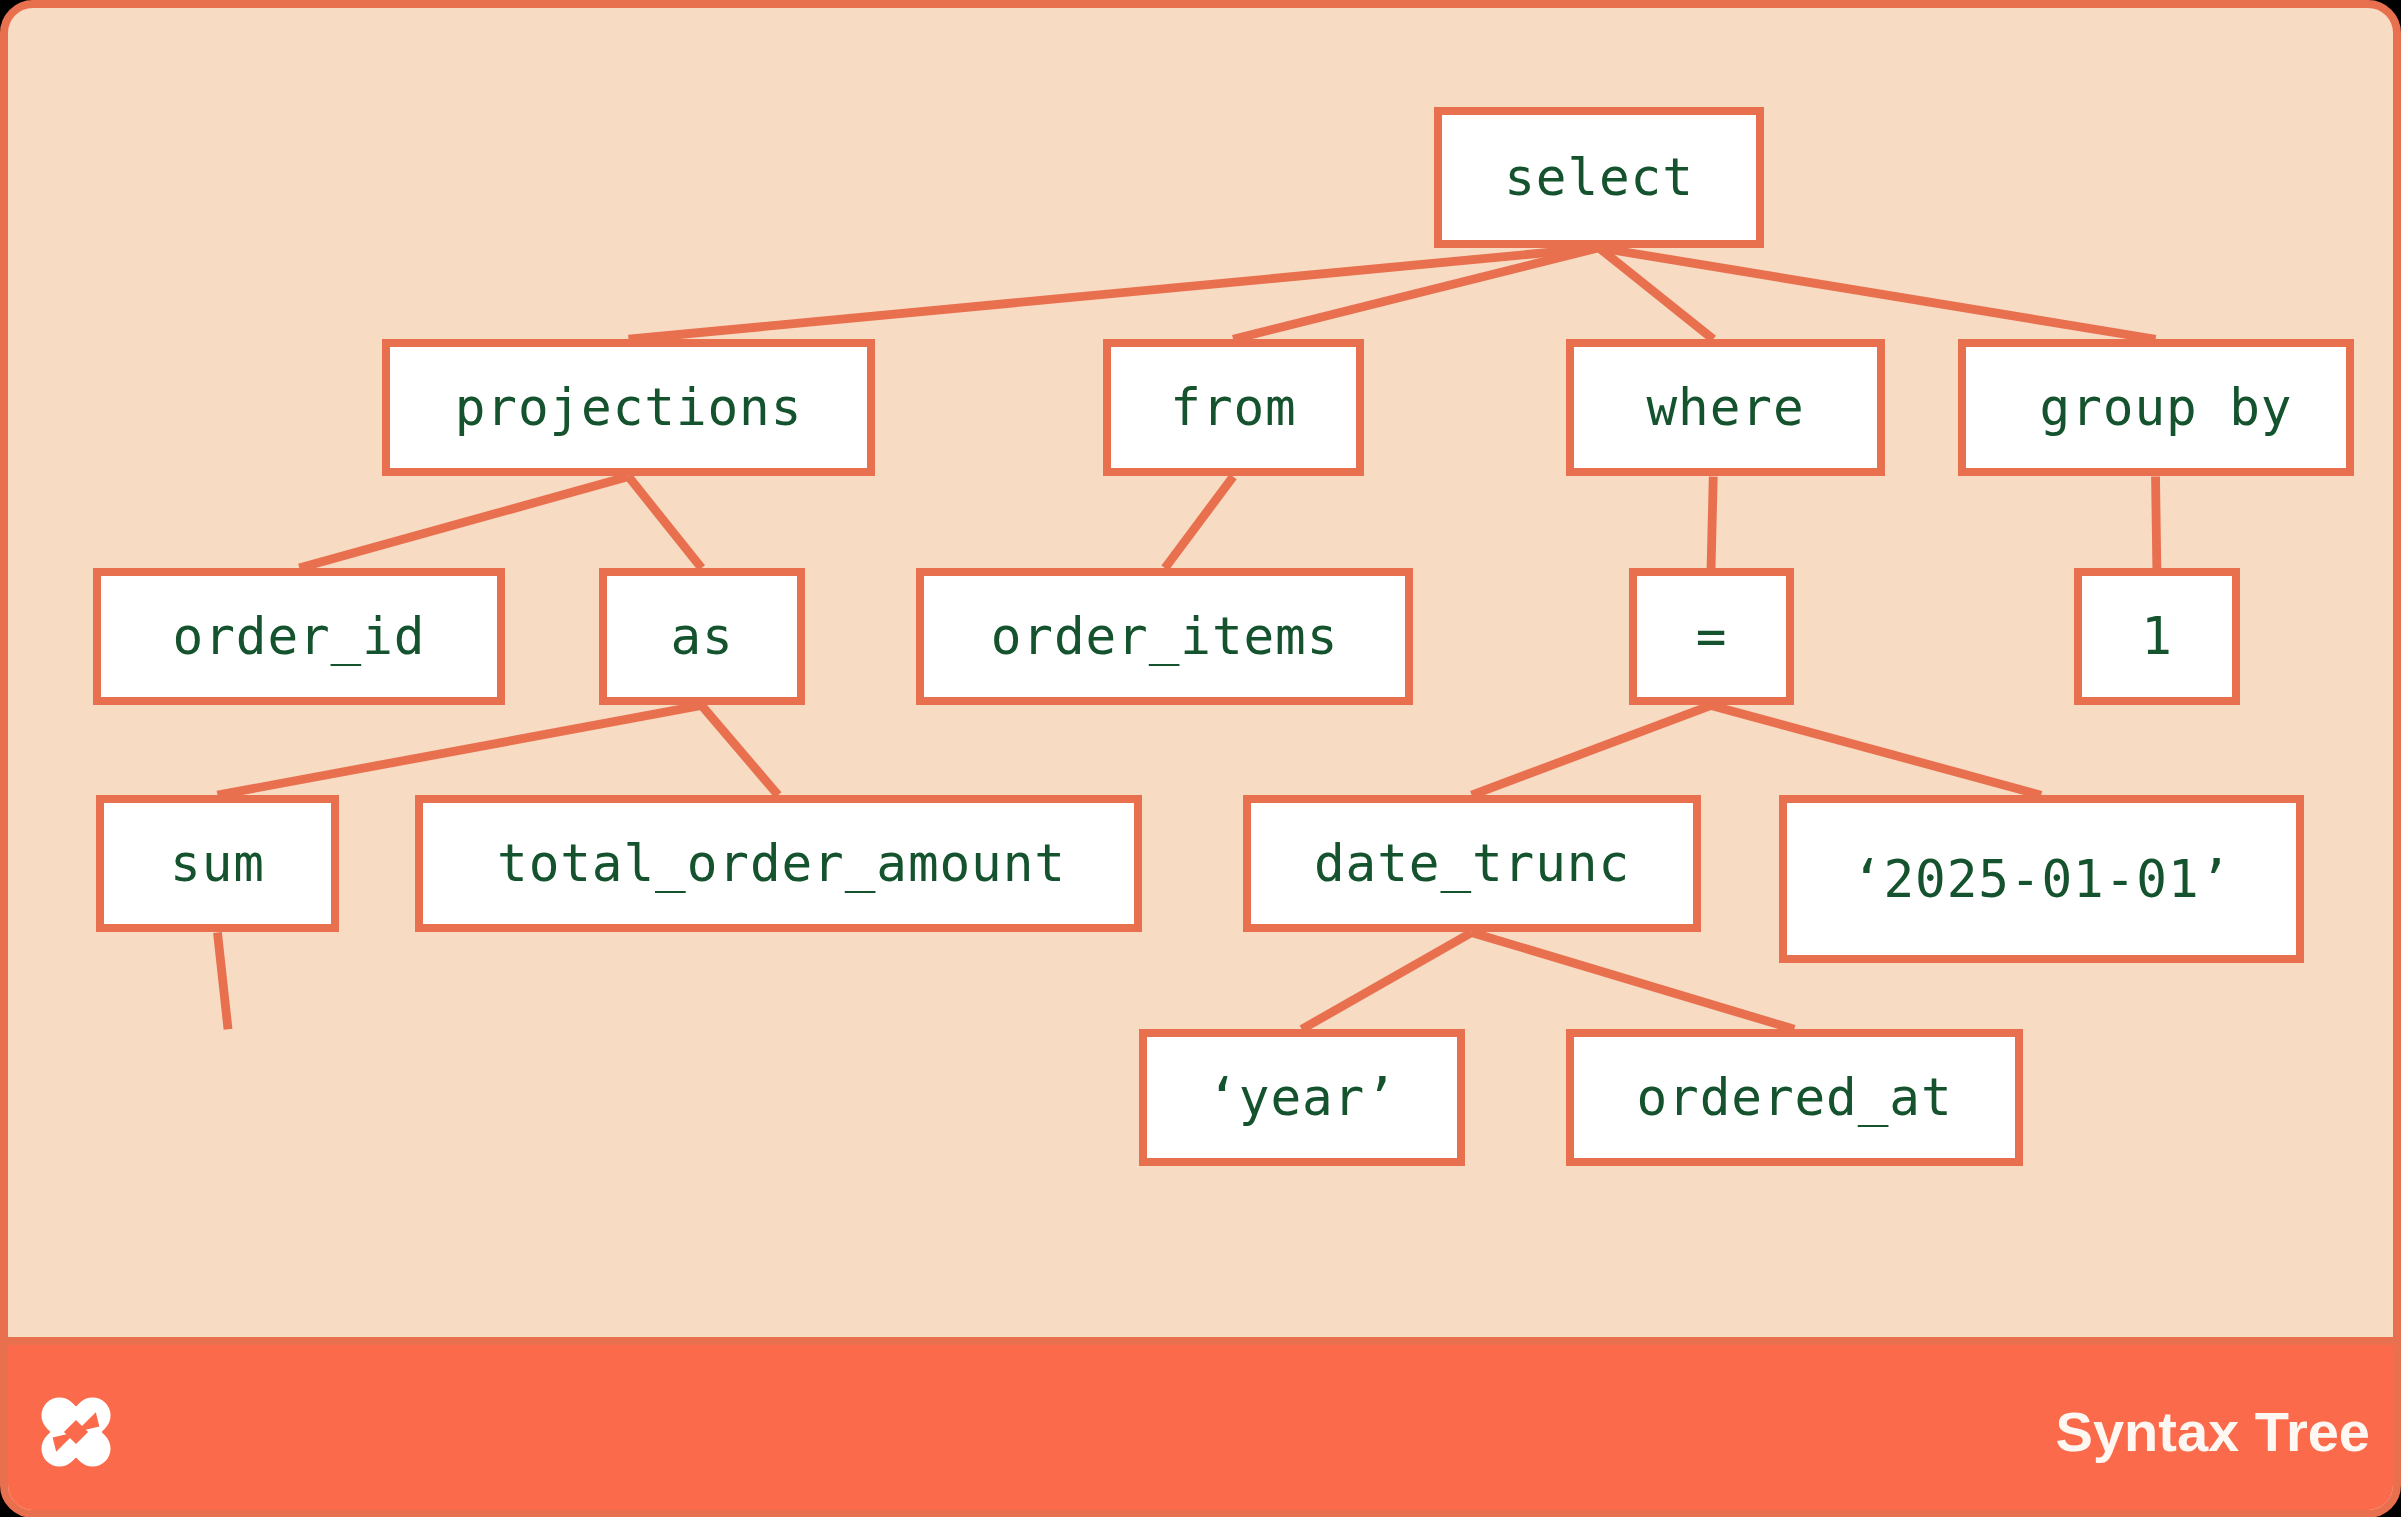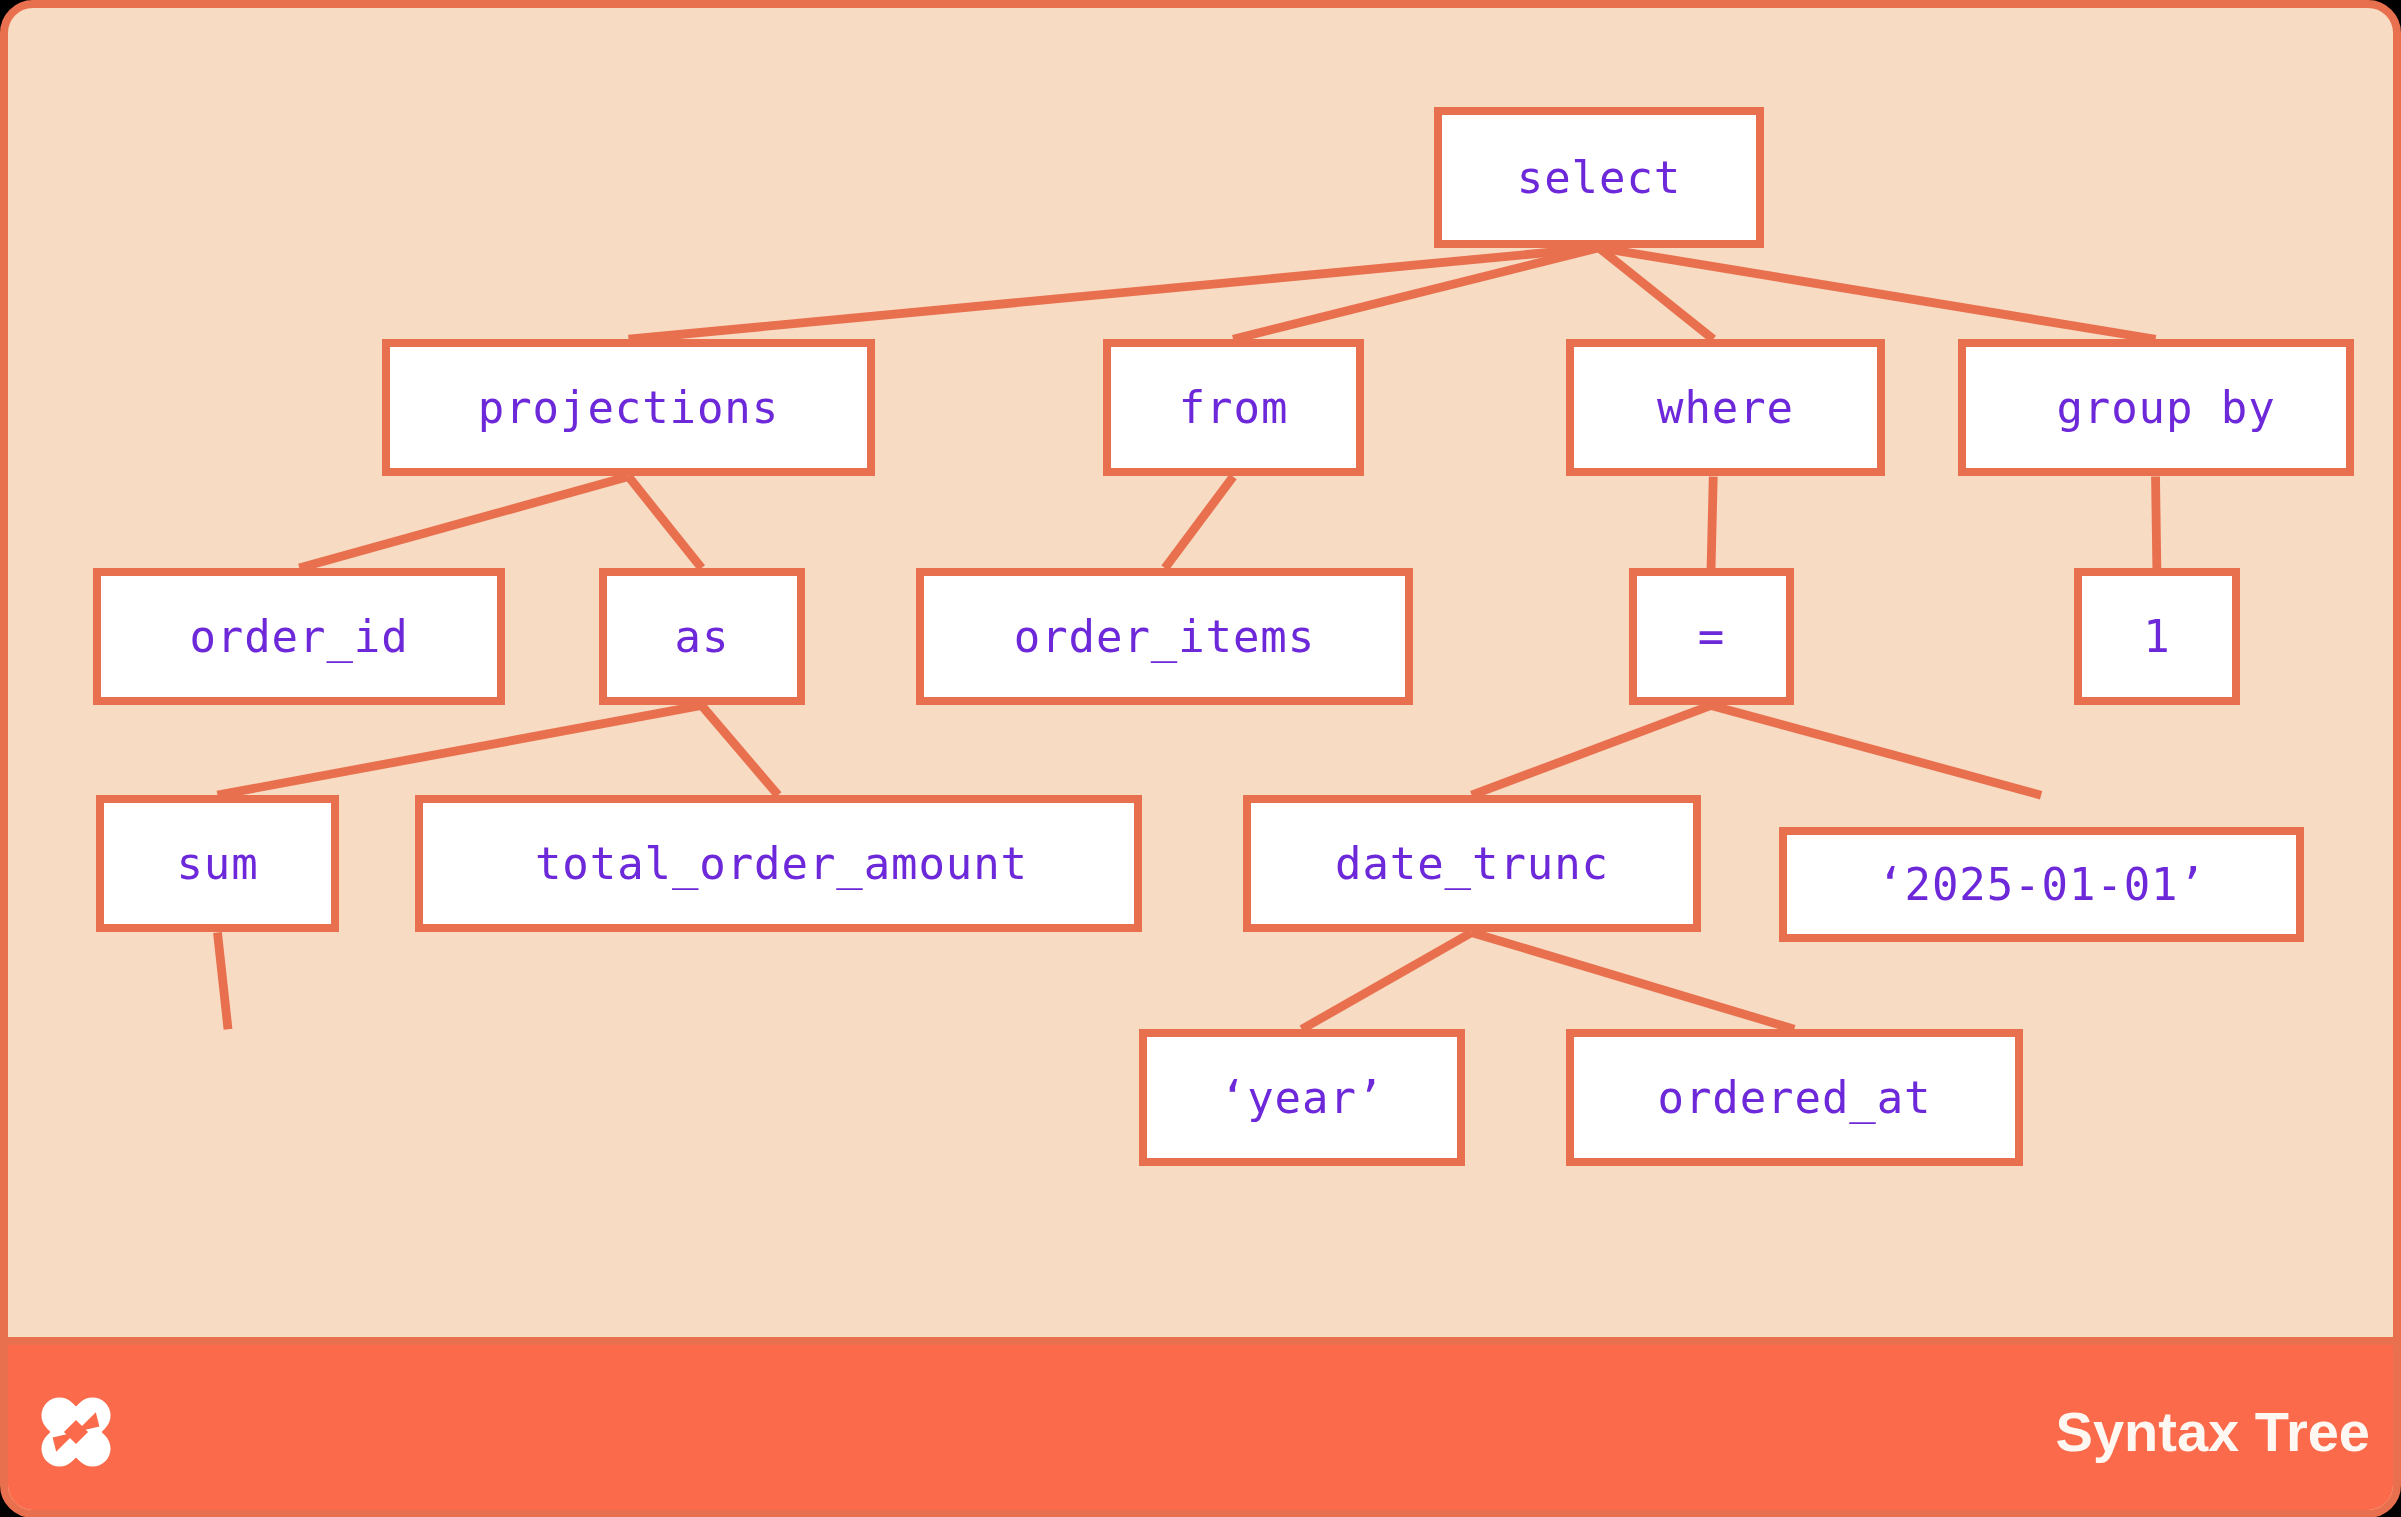--- a/index.html
+++ b/index.html
@@ -30,22 +30,22 @@
   }
   .node{
     position:absolute;
     z-index:2;
     background:#ffffff;
     border:8px solid #e8704e;
     box-sizing:border-box;
     display:flex;
     align-items:center;
     justify-content:center;
-    color:#6d28d9;
-    font-size:44px;
+    color:#14532d;
+    font-size:51px;
     letter-spacing:0.9px;
     white-space:nowrap;
   }
   .footer{
     position:absolute;
     left:-8px;right:-8px;bottom:-8px;
     height:181px;
     background:#fb6a4b;
     border-top:8px solid #e8704e;
     box-sizing:border-box;
@@ -99,21 +99,21 @@
         <div class="node" style="left: 1558px; top: 331px; width: 319px; height: 137px;">where</div>
         <div class="node" style="left: 1950px; top: 331px; width: 396px; height: 137px; padding-left: 20px;">group by</div>
         <div class="node" style="left: 85px; top: 560px; width: 412px; height: 137px;">order_id</div>
         <div class="node" style="left: 591px; top: 560px; width: 206px; height: 137px;">as</div>
         <div class="node" style="left: 908px; top: 560px; width: 497px; height: 137px;">order_items</div>
         <div class="node" style="left: 1621px; top: 560px; width: 165px; height: 137px;">=</div>
         <div class="node" style="left: 2066px; top: 560px; width: 166px; height: 137px;">1</div>
         <div class="node" style="left: 88px; top: 787px; width: 243px; height: 137px;">sum</div>
         <div class="node" style="left: 407px; top: 787px; width: 727px; height: 137px; padding-left: 6px;">total_order_amount</div>
         <div class="node" style="left: 1235px; top: 787px; width: 458px; height: 137px;">date_trunc</div>
-        <div class="node" style="left: 1771px; top: 787px; width: 525px; height: 115px; margin-top: 32px;">‘2025-01-01’</div>
+        <div class="node" style="left: 1771px; top: 787px; width: 525px; height: 168px;">‘2025-01-01’</div>
         <div class="node" style="left: 1131px; top: 1021px; width: 326px; height: 137px;">‘year’</div>
         <div class="node" style="left: 1558px; top: 1021px; width: 457px; height: 137px;">ordered_at</div>
       </div>
 
     <div class="footer">
       <svg class="logo" viewBox="0 0 100 100">
         <g transform="rotate(45 50 50)">
           <rect x="4" y="30" width="92" height="40" rx="20" fill="#ffffff"></rect>
           <rect x="30" y="4" width="40" height="92" rx="20" fill="#ffffff"></rect>
           <rect x="40.5" y="40.5" width="19" height="19" fill="#fb6a4b"></rect>

